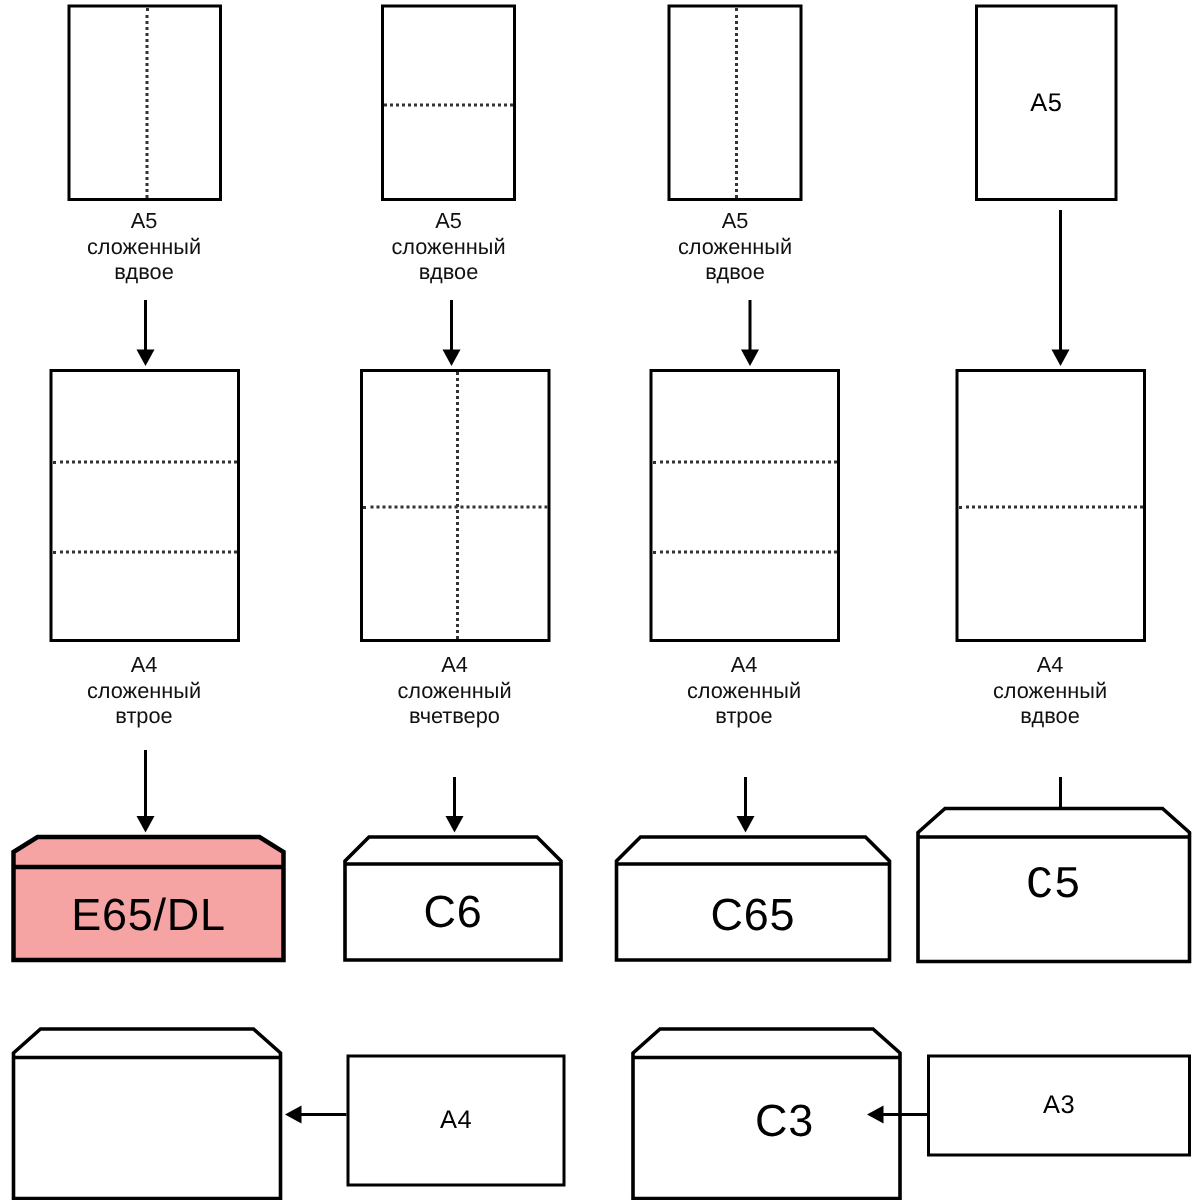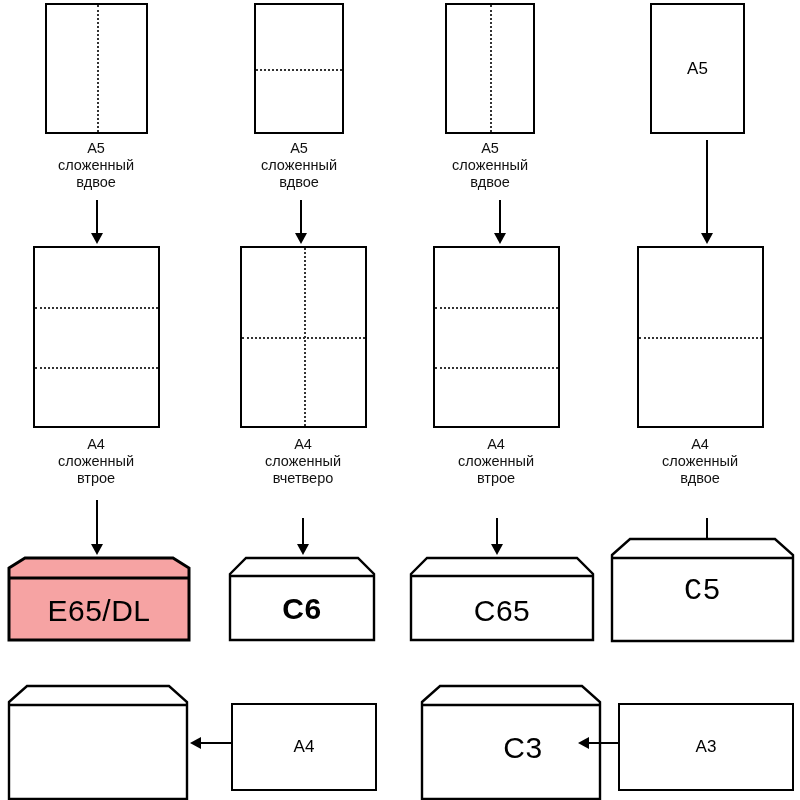--- a/index.html
+++ b/index.html
@@ -230,21 +230,21 @@
       <line x1="2" y1="22" x2="182" y2="22" stroke="#000000" stroke-width="3"></line>
     </svg>
     <div class="env-label" style="top:24px; height:62px;">E65/DL</div>
   </div>
 
   <div class="envelope" style="left:228px; top:556px; width:148px; height:86px;">
     <svg viewBox="0 0 148 86" preserveAspectRatio="none">
       <polygon points="2,18 18,2 130,2 146,18 146,84 2,84" fill="#FFFFFF" stroke="#000000" stroke-width="2.4" stroke-linejoin="miter"></polygon>
       <line x1="2" y1="20" x2="146" y2="20" stroke="#000000" stroke-width="2.4"></line>
     </svg>
-    <div class="env-label" style="top:22px; height:62px;font-weight:bold;">C6</div>
+    <div class="env-label" style="top:22px; height:62px;">C6</div>
   </div>
 
   <div class="envelope" style="left:409px; top:556px; width:186px; height:86px;">
     <svg viewBox="0 0 186 86" preserveAspectRatio="none">
       <polygon points="2,18 18,2 168,2 184,18 184,84 2,84" fill="#FFFFFF" stroke="#000000" stroke-width="2.4" stroke-linejoin="miter"></polygon>
       <line x1="2" y1="20" x2="184" y2="20" stroke="#000000" stroke-width="2.4"></line>
     </svg>
     <div class="env-label" style="top:22px; height:66px;">C65</div>
   </div>
 
@@ -278,17 +278,17 @@
       <line x1="2" y1="21" x2="180" y2="21" stroke="#000000" stroke-width="2.4"></line>
     </svg>
     <div class="env-label" style="top:24px; height:80px;padding-left:24px;">C3</div>
   </div>
 
   <div class="arrow-left" style="left:578px; top:736px; width:42px; height:14px;">
     <div class="shaft"></div>
     <div class="head"></div>
   </div>
 
-  <div class="sheet" style="left:618px; top:703px; width:176px; height:88px;">
+  <div class="sheet" style="left:618px; top:703px; width:176px; height:68px;">
     <div class="sheet-label">A3</div>
   </div>
 
 </div>
 
 </body></html>

